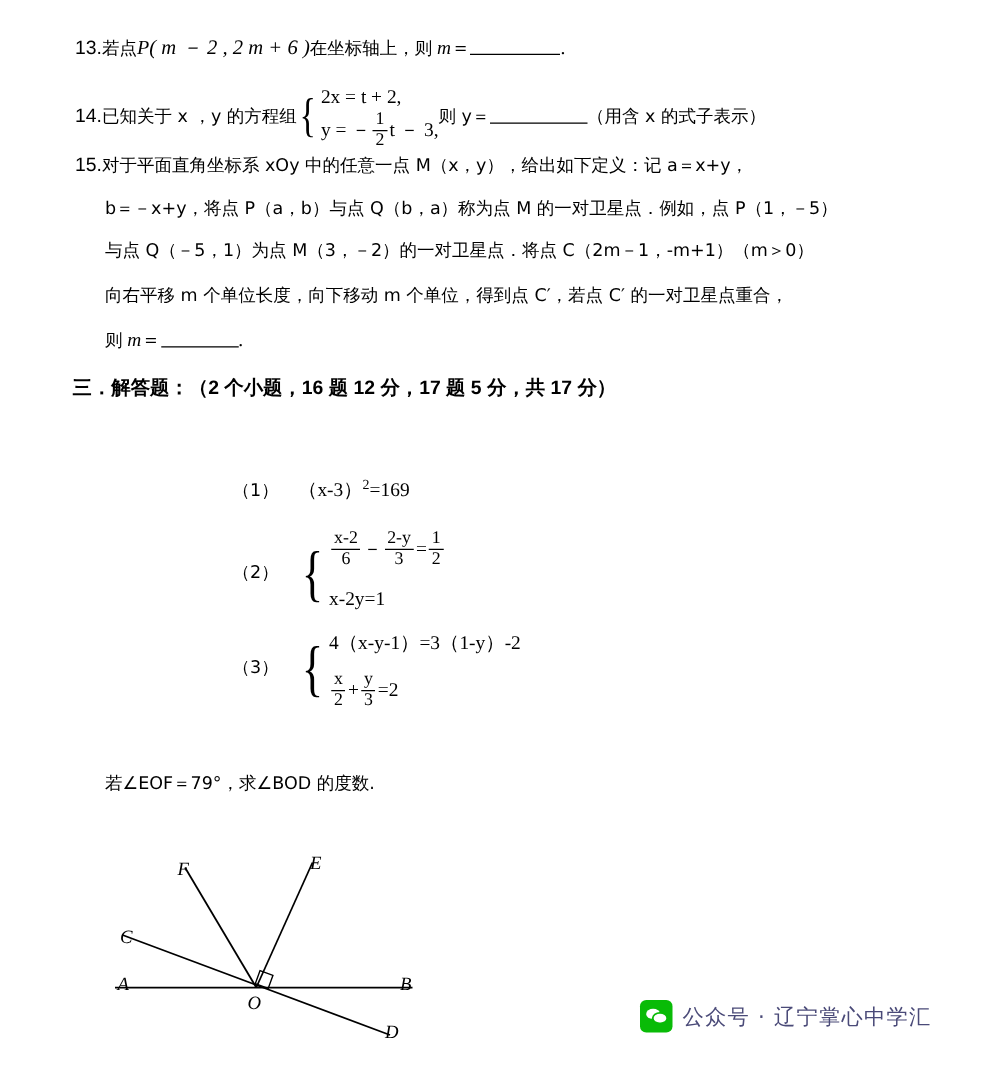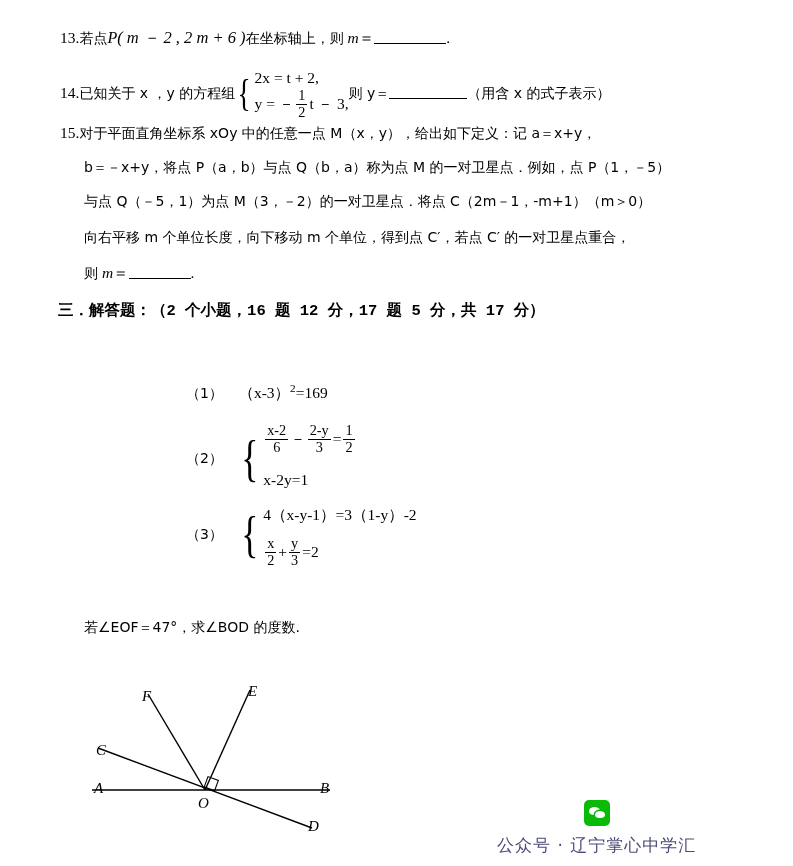--- a/index.html
+++ b/index.html
@@ -15,21 +15,21 @@
     position:absolute;
     left:0;top:0;
     width:793px;height:866px;
   }
   .q{
     position:absolute;
     font-size:15.5px;
     line-height:1.9;
     white-space:nowrap;
   }
-  .num{font-family:Liberation Serif, serif;}
+  .num{font-family:Liberation Sans, sans-serif;}
   .cn{font-family:"DejaVu Sans", sans-serif; font-size:14px;}
   .it{font-style:italic;}
   .blank{
     display:inline-block;
     border-bottom:1px solid #000;
     height:0.95em;
     vertical-align:-1px;
   }
   
   .frac{
@@ -57,21 +57,21 @@
   }
   .sys{
     display:inline-block;
     vertical-align:middle;
     line-height:1.5;
     text-align:left;
   }
   .sys>div{white-space:nowrap;}
   .sect-title{
     position:absolute;
-    font-family:Liberation Mono, monospace;
+    font-family:Liberation Sans, sans-serif;
     font-weight:bold;
     font-size:15.5px;
   }
   .sup{font-size:0.72em;vertical-align:super;}
   .watermark{
     position:absolute;
     display:flex;
     align-items:center;
     gap:8px;
   }
@@ -157,21 +157,21 @@
   </div>
 
   <div class="q" style="left:186px;top:500px;">
     <span class="cn">（3）</span>　<span class="brace" style="font-size:3.2em">{</span><span class="sys" style="line-height:1.9">
       <div>4（x-y-1）=3（1-y）-2</div>
       <div style="margin-top:8px"><span class="frac"><span class="num2" style="display:block">x</span><span class="den" style="display:block">2</span></span><span>+</span><span class="frac"><span class="num2" style="display:block">y</span><span class="den" style="display:block">3</span></span><span>=2</span></div>
     </span>
   </div>
 
   <div class="q" style="left:84px;top:612px;">
-    <span class="cn">若∠EOF＝47°，求∠BOD 的度数.</span>
+    <span class="cn">若∠EOF＝79°，求∠BOD 的度数.</span>
   </div>
 
   <svg class="figure" style="left:70px;top:670px;" width="340" height="180">
 
     <line x1="22" y1="120" x2="260" y2="120" stroke="#000" stroke-width="1.4"></line>
 
     <line x1="28" y1="78" x2="242" y2="158" stroke="#000" stroke-width="1.4"></line>
 
     <line x1="135" y1="120" x2="180" y2="20" stroke="#000" stroke-width="1.4"></line>
 
@@ -181,18 +181,18 @@
   </svg>
 
   <div class="lbl" style="left:142px;top:688px;">F</div>
   <div class="lbl" style="left:248px;top:683px;">E</div>
   <div class="lbl" style="left:96px;top:742px;">C</div>
   <div class="lbl" style="left:94px;top:780px;">A</div>
   <div class="lbl" style="left:320px;top:780px;">B</div>
   <div class="lbl" style="left:198px;top:795px;">O</div>
   <div class="lbl" style="left:308px;top:818px;">D</div>
 
-  <div class="watermark" style="left:497px;top:800px;flex-direction:column;">
+  <div class="watermark" style="left:512px;top:800px;">
     <span class="wm-icon"></span>
     <span class="wm-text">公众号 · 辽宁掌心中学汇</span>
   </div>
 
 </div>
 
 </body></html>

